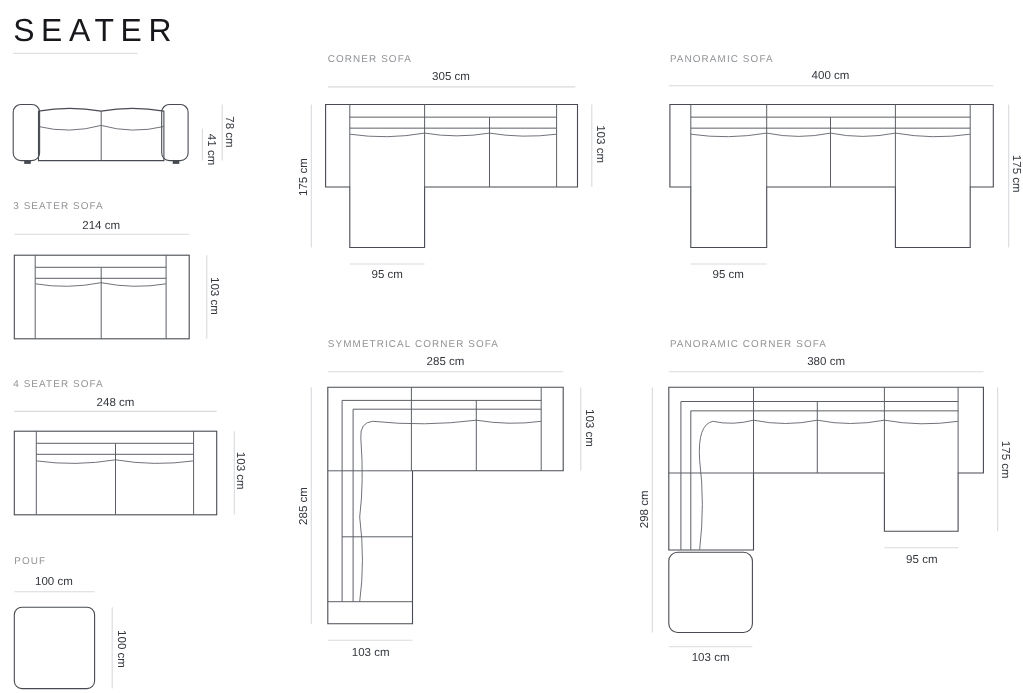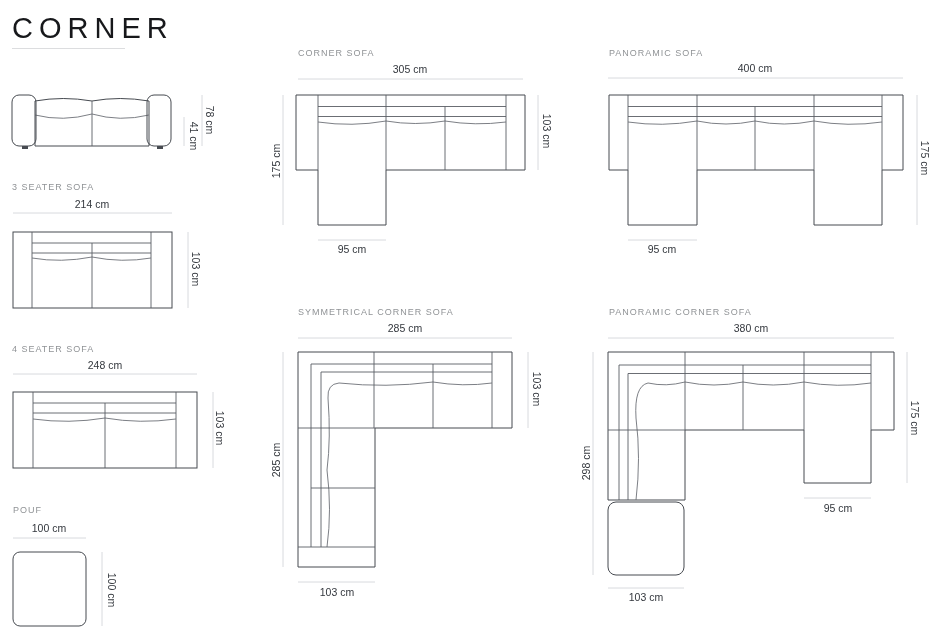--- a/index.html
+++ b/index.html
@@ -15,21 +15,21 @@
   .dim{stroke:#d8dade;stroke-width:1;fill:none;}
   .dim-text{font:10.5px "Liberation Sans",sans-serif;fill:#33373d;}
   .sec-label{font:9px "Liberation Sans",sans-serif;fill:#909396;letter-spacing:1px;}
   .foot{fill:#474b51;}
 </style>
 </head>
 <body>
 
 <div class="sheet">
 
-  <div class="brand-title">CORNER</div>
+  <div class="brand-title">SEATER</div>
   <div class="title-underline"></div>
 
   <svg width="930" height="630" viewBox="0 0 930 630">
 
     <g>
       <path class="outline" d="M35,146 V101 Q63,96 92,101 Q120,96 149,101 V146 Z"></path>
       <line class="inner" x1="92" y1="101" x2="92" y2="146"></line>
       <path class="wavy" d="M35,115 Q63,122 92,114 Q120,122 149,115"></path>
       <rect class="outline" x="12" y="95" width="24" height="51" rx="7"></rect>
       <rect class="outline" x="147" y="95" width="24" height="51" rx="7"></rect>

